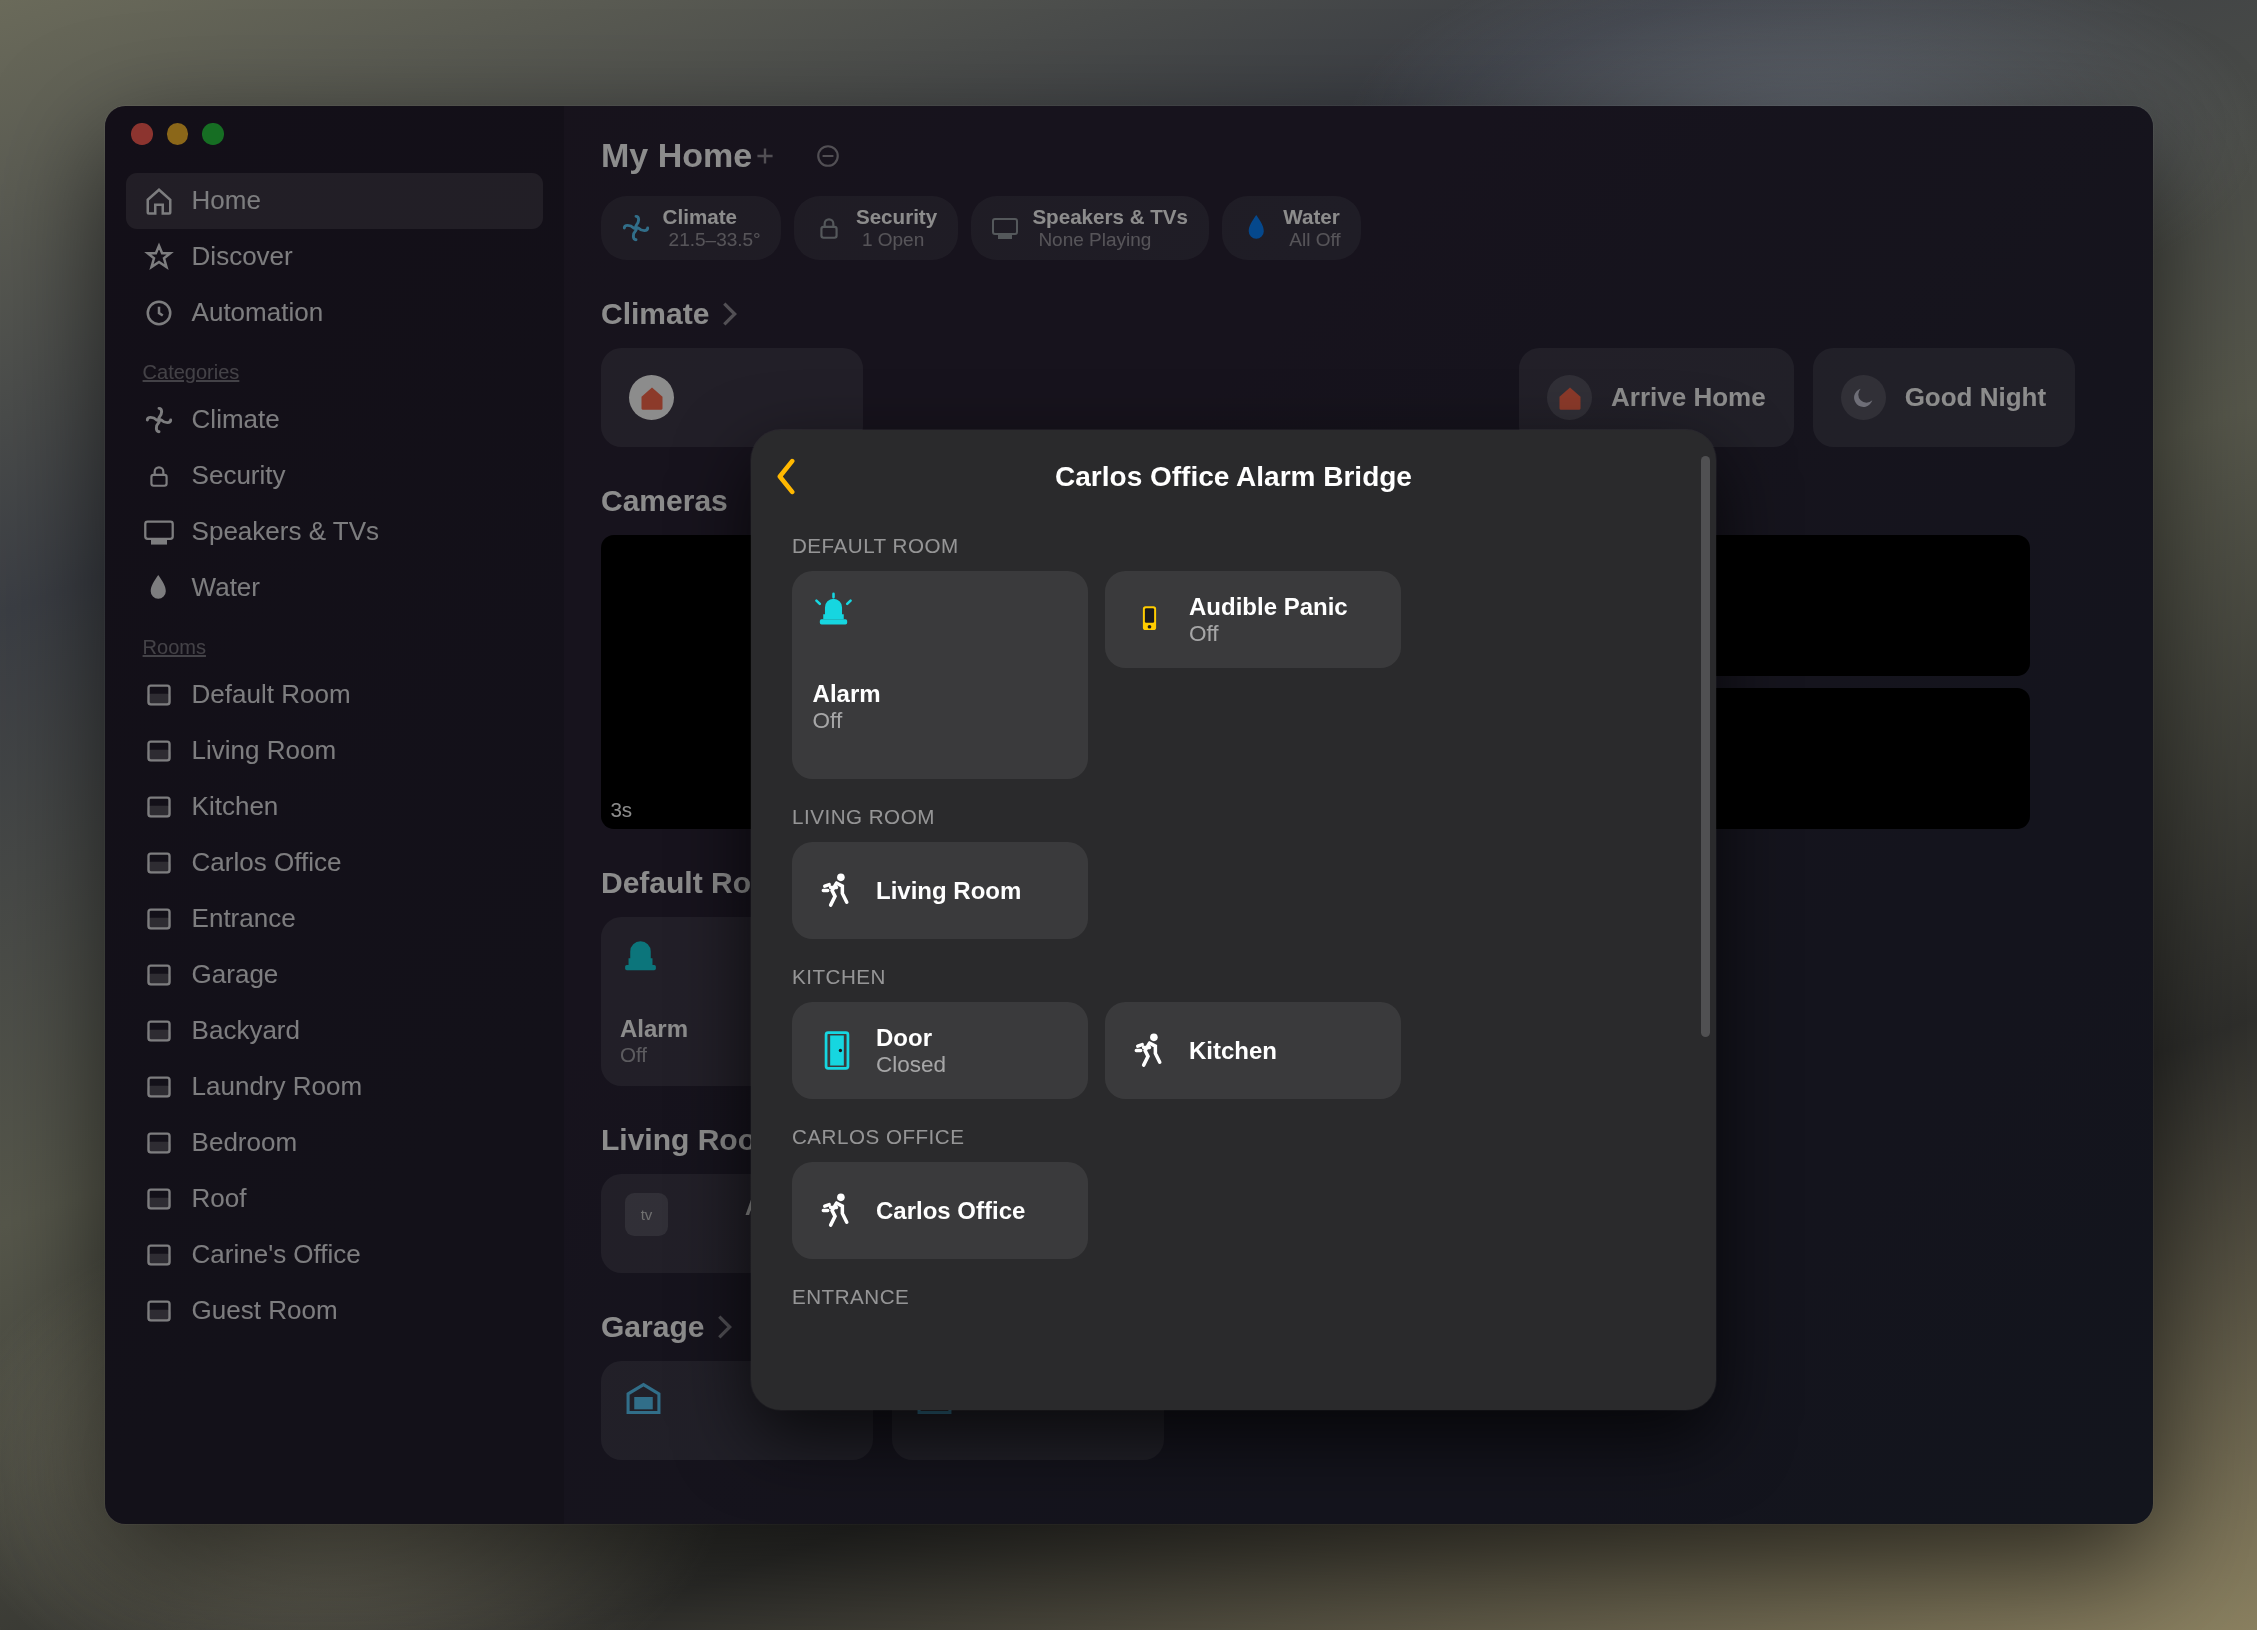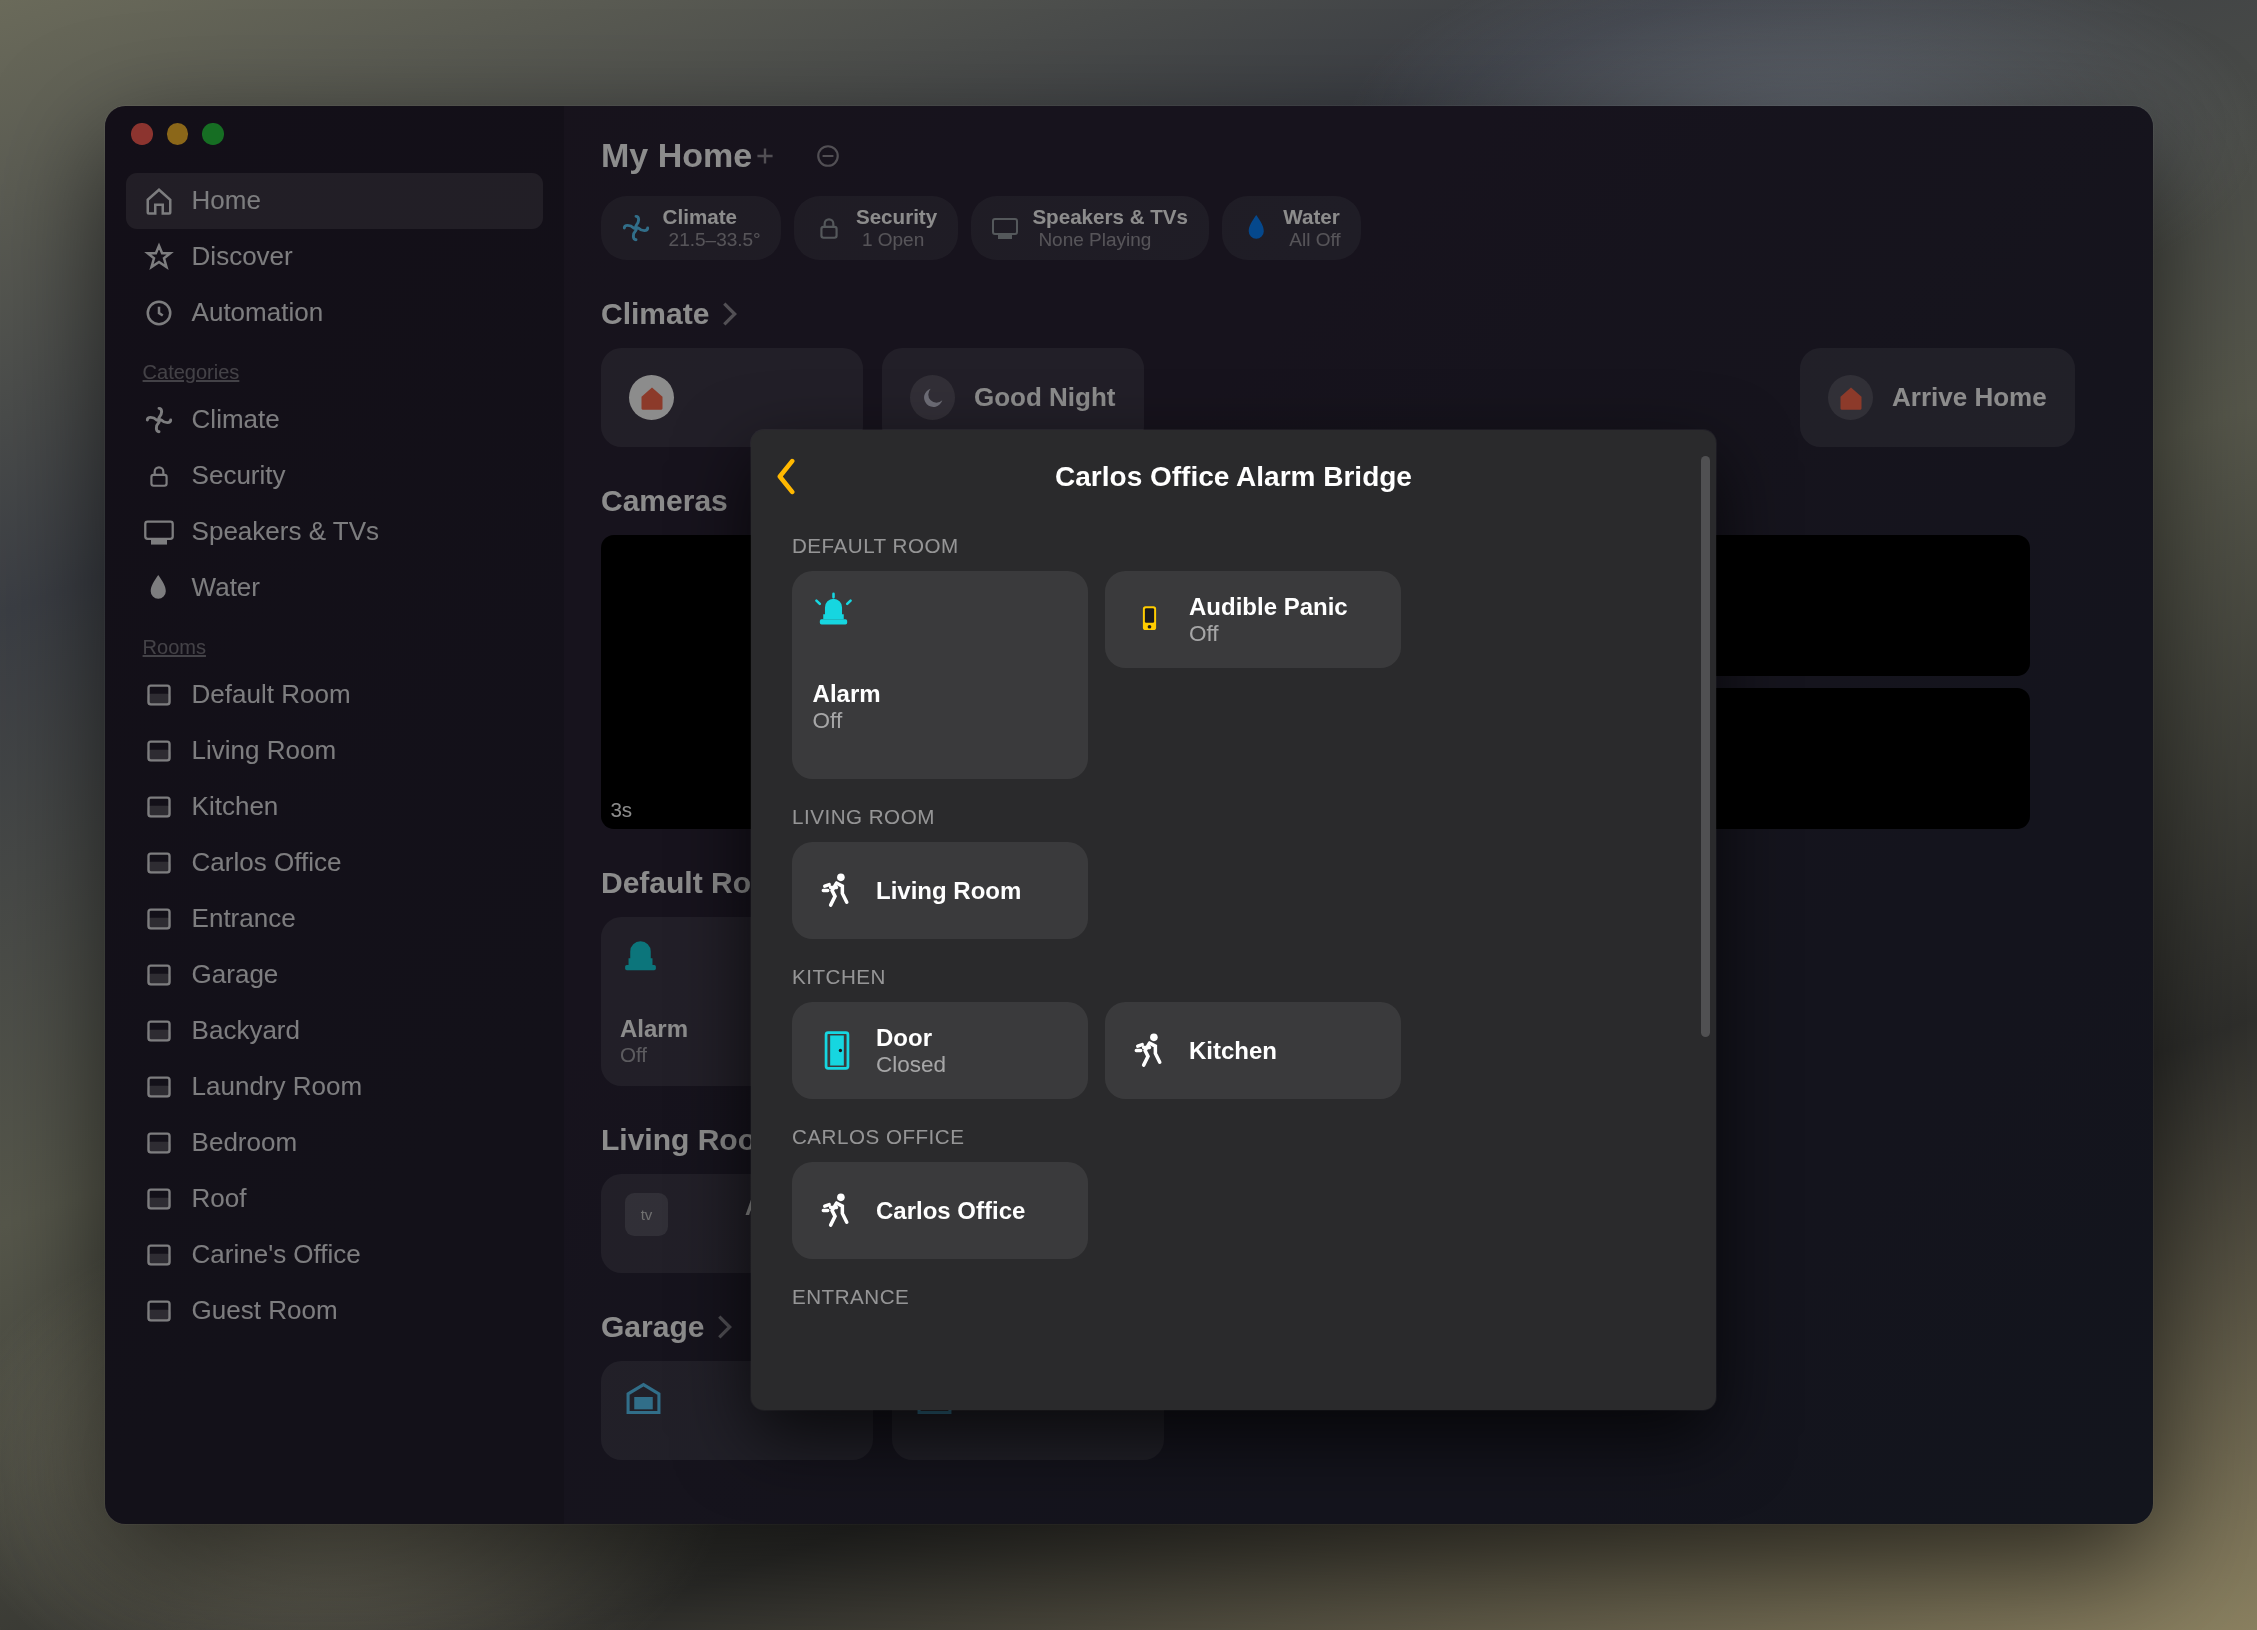--- a/index.html
+++ b/index.html
@@ -73,21 +73,21 @@
   width:272px; height:169px; padding:19px;
   display:flex; flex-direction:column; justify-content:space-between;
 }
 .tile.wide { width:272px; height:99px; flex-direction:row; align-items:flex-start; gap:17px; padding:19px 24px;}
 .tile .tl { font-size:24px; font-weight:600; color:#fff; }
 .tile .ts2{ font-size:20.6px; color:rgba(255,255,255,0.55);}
 
 .overlay { position:absolute; inset:0; background:rgba(0,0,0,0.45); }
 .modal {
   position:absolute; left:646px; top:324px; width:965px; height:980px;
-  background:#2a2a2c; border-radius:13px;
+  background:#2a2a2c; border-radius:30px;
   box-shadow:0 28px 75px rgba(0,0,0,0.7),0 0 0 0.9px rgba(255,255,255,0.06);
   padding:26px 0 26px 0; overflow:hidden;
 }
 .modal-scroll { position:absolute; right:5.6px; top:26px; width:9.4px; height:787px; }
 .modal-thumb { position:absolute; right:0; top:0; width:9.4px; height:581px; background:rgba(255,255,255,0.18); border-radius:4.7px;}
 .modal-hdr { display:flex; align-items:center; position:relative; height:41px; margin-bottom:28px; padding:0 28px;}
 .back { color:#ffb800; font-size:37px; position:absolute; left:22.5px; cursor:pointer;}
 .modal-title { color:#fff; font-size:28px; font-weight:700; margin:0 auto;}
 .modal-body { padding:0 41px; height:871px; overflow:hidden; }
 .grp-label { font-size:20.6px; color:rgba(255,255,255,0.5); letter-spacing:0.5px; margin:26px 0 13px; text-transform:uppercase;}
@@ -367,35 +367,35 @@
           </svg>
       </div>
       <div class="scenes-row" id="scenes">
           <div class="scene">
             <span class="si" style="background:#fff">
               <svg width="28" height="28" viewBox="0 0 24 24" fill="#ff6a4d">
                 <path d="M3 11l9-8 9 8v10a1 1 0 0 1-1 1H4a1 1 0 0 1-1-1z"></path>
               </svg>
             </span>
           </div>
+          <div class="scene" style="margin-left: 637px;">
+            <span class="si" style="background:rgba(255,255,255,0.15)">
+              <svg width="28" height="28" viewBox="0 0 24 24" fill="#ff6a4d">
+                <path d="M3 11l9-8 9 8v10a1 1 0 0 1-1 1H4a1 1 0 0 1-1-1z"></path>
+              </svg>
+            </span>
+            <span class="sl">Arrive Home</span>
+          </div>
           <div class="scene">
             <span class="si" style="background:rgba(255,255,255,0.15)">
               <svg width="28" height="28" viewBox="0 0 24 24" fill="#c9c9d9">
                 <path d="M20 14a8 8 0 1 1-10-10 7 7 0 0 0 10 10z"></path>
               </svg>
             </span>
             <span class="sl">Good Night</span>
-          </div>
-          <div class="scene" style="margin-left: 637px;">
-            <span class="si" style="background:rgba(255,255,255,0.15)">
-              <svg width="28" height="28" viewBox="0 0 24 24" fill="#ff6a4d">
-                <path d="M3 11l9-8 9 8v10a1 1 0 0 1-1 1H4a1 1 0 0 1-1-1z"></path>
-              </svg>
-            </span>
-            <span class="sl">Arrive Home</span>
           </div>
         </div>
     </div>
 
     <div class="sect">
       <div class="sect-hdr">
         <span>Cameras</span>
       </div>
       <div class="cams">
         <div class="cam big">

